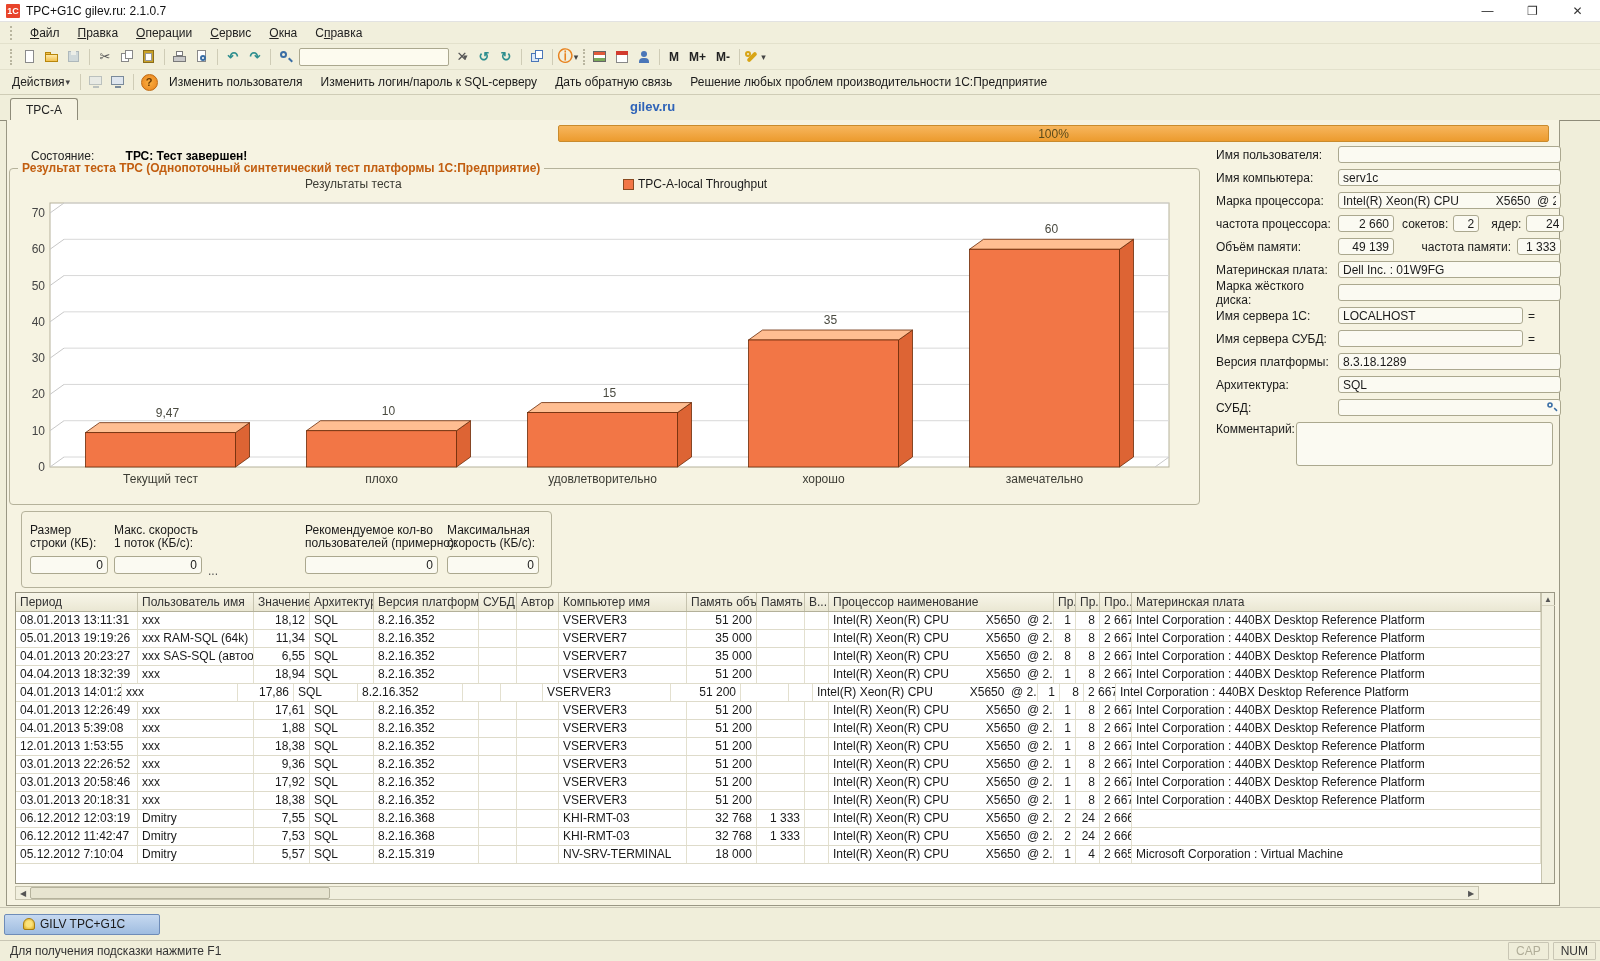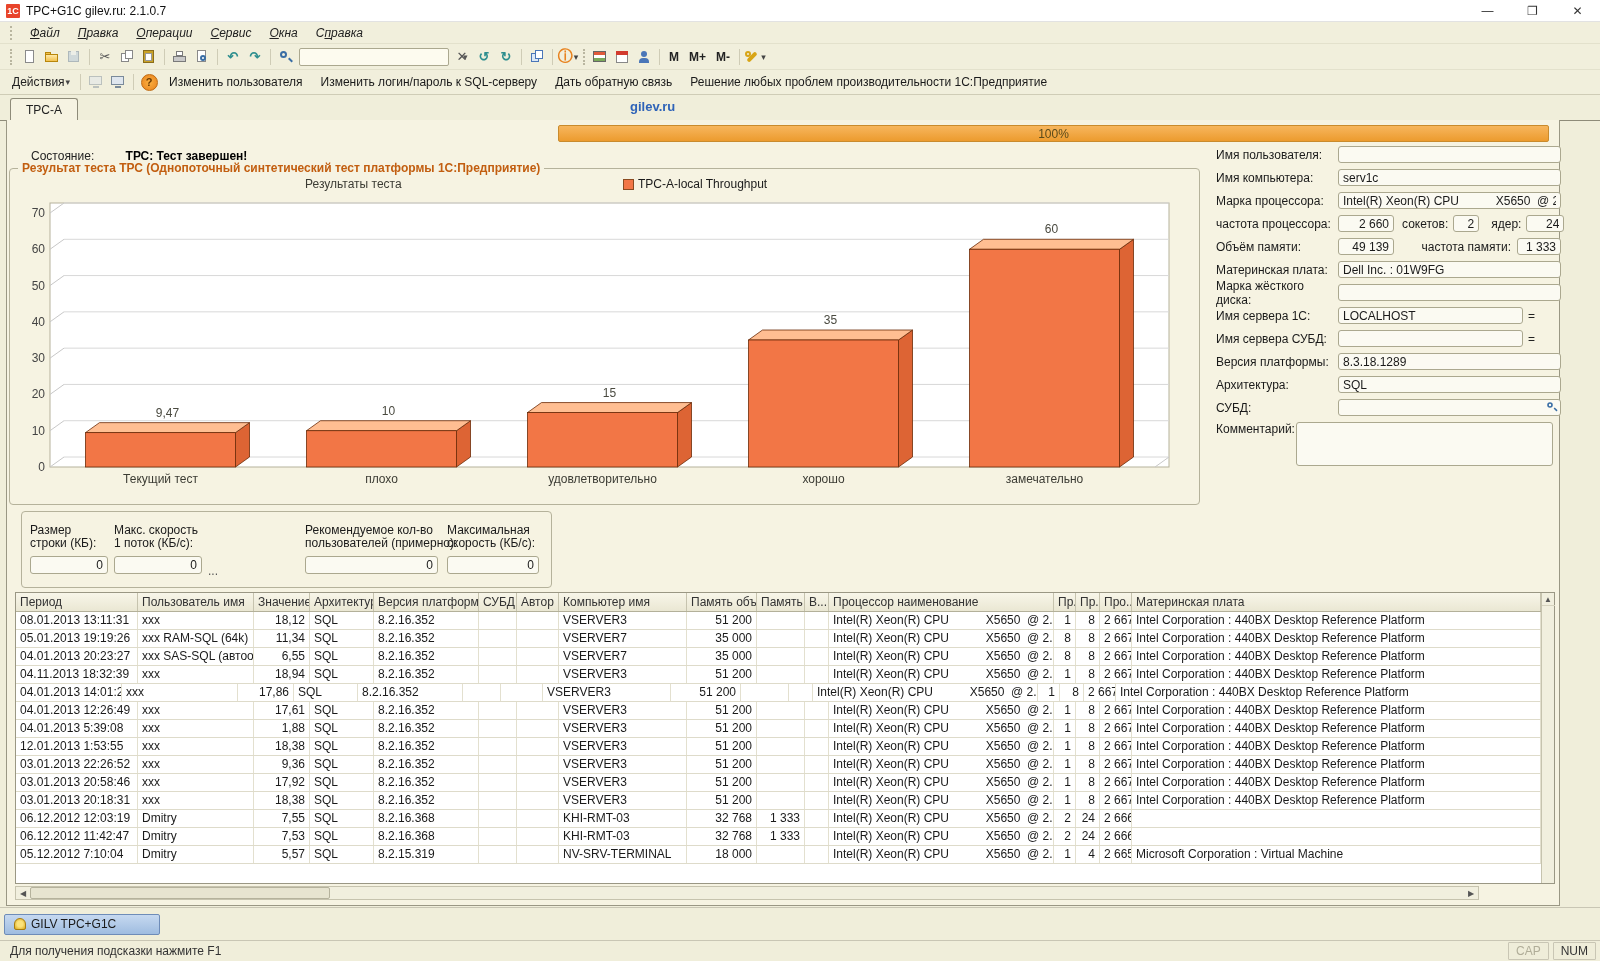--- a/index.html
+++ b/index.html
@@ -7,21 +7,21 @@
   body { font-family:"Liberation Sans",sans-serif; font-size:12px; background:#F0EEDA; color:#1a1a1a; position:relative; }
 
   
   .titlebar { height:22px; background:#ffffff; display:flex; align-items:center; padding-left:6px; border-bottom:1px solid #e2e2e2; }
   .app-icon { width:14px; height:14px; background:#E8442B; border-radius:1px; color:#fff; font-size:9px; font-weight:bold; display:inline-flex; align-items:center; justify-content:center; margin-right:6px; }
   .titlebar .title { font-size:12px; color:#111; }
   .win-controls { margin-left:auto; display:flex; height:100%; }
   .win-controls span { width:45px; display:flex; align-items:center; justify-content:center; font-size:12px; color:#333; }
 
   
-  .menubar { height:22px; background:#F1EFDC; display:flex; align-items:center; padding-left:10px; border-bottom:1px solid #E3E1CC;font-style:italic; }
+  .menubar { height:22px; background:#F1EFDC; display:flex; align-items:center; padding-left:10px; border-bottom:1px solid #E3E1CC; }
   .menubar .grip { width:3px; height:14px; border-left:2px dotted #b9b6a0; margin-right:8px; }
   .menu-item { padding:2px 9px; color:#222; }
   .menu-item u { text-decoration:underline; }
 
   
   .toolbar { height:26px; background:#F1EFDC; display:flex; align-items:center; padding-left:10px; border-bottom:1px solid #E3E1CC; }
   .toolbar .grip { width:3px; height:16px; border-left:2px dotted #b9b6a0; margin-right:6px; }
   .tbtn { width:22px; height:20px; display:inline-flex; align-items:center; justify-content:center; border-radius:2px; color:#555; font-size:13px; }
   .tsep { width:1px; height:16px; background:#cfccb6; margin:0 4px; }
   .dim { opacity:.45; }
@@ -125,21 +125,21 @@
   .varrow { width:13px; height:13px; font-size:8px; color:#555; display:flex; align-items:center; justify-content:center; border-bottom:1px solid #d6d3bf; }
 
   
   .hscroll { position:absolute; left:8px; top:766px; width:1464px; height:14px; background:#F1EFDE; border:1px solid #c6c3ae; display:flex; align-items:center; }
   .harrow { width:14px; height:12px; font-size:8px; color:#555; display:flex; align-items:center; justify-content:center; }
   .hthumb { width:300px; height:12px; background:#E7E4D0; border:1px solid #b5b29c; border-radius:2px; }
   .htrack { flex:1; }
 
   
   .taskbar { position:absolute; left:0; top:907px; width:1600px; height:33px; background:#F0EEDA; border-top:1px solid #c9c6b4; display:flex; align-items:center; padding-left:4px; }
-  .task-item { height:21px; width:156px; background:linear-gradient(#C6D9F0,#9FBCE0); border:1px solid #6E8CB8; border-radius:2px; display:flex; align-items:center; padding:0 9px; color:#1a1a1a; }
+  .task-item { height:21px; width:156px; background:linear-gradient(#C6D9F0,#9FBCE0); border:1px solid #6E8CB8; border-radius:2px; display:flex; align-items:center; padding:0 18px; color:#1a1a1a; }
   .task-icon { width:12px; height:12px; margin-right:5px; background:radial-gradient(#FBE27A 40%,#D8A516); border-radius:50% 50% 2px 2px; border:1px solid #a87d10; }
   .statusbar { position:absolute; left:0; top:940px; width:1600px; height:21px; background:#F0EEDA; border-top:1px solid #c9c6b4; display:flex; align-items:center; padding:0 4px; }
   .status-hint { flex:1; color:#333; padding-left:6px; }
   .kbd { border:1px solid #c9c6b4; background:#EFEDD9; padding:1px 7px; margin-left:4px; border-radius:1px; }
   .kbd.off { color:#b0ad98; }
   .kbd.on { color:#333; }
 </style>
 </head>
 <body>
 
@@ -531,21 +531,21 @@
               <div class="td right" style="width: 70px;">35 000</div>
               <div class="td right" style="width: 48px;"></div>
               <div class="td" style="width: 24px;"></div>
               <div class="td pre" style="width: 225px;">Intel(R) Xeon(R) CPU           X5650  @ 2.67GHz</div>
               <div class="td right" style="width: 22px;">8</div>
               <div class="td right" style="width: 24px;">8</div>
               <div class="td right" style="width: 32px;">2 667</div>
               <div class="td" style="flex: 1 1 0%;">Intel Corporation : 440BX Desktop Reference Platform</div>
             </div>
             <div class="tr">
-              <div class="td" style="width: 122px;">04.11.2013 18:32:39</div>
+              <div class="td" style="width: 122px;">04.04.2013 18:32:39</div>
               <div class="td" style="width: 116px;">xxx</div>
               <div class="td right" style="width: 56px;">18,94</div>
               <div class="td" style="width: 64px;">SQL</div>
               <div class="td" style="width: 105px;">8.2.16.352</div>
               <div class="td" style="width: 38px;"></div>
               <div class="td" style="width: 42px;"></div>
               <div class="td" style="width: 128px;">VSERVER3</div>
               <div class="td right" style="width: 70px;">51 200</div>
               <div class="td right" style="width: 48px;"></div>
               <div class="td" style="width: 24px;"></div>

